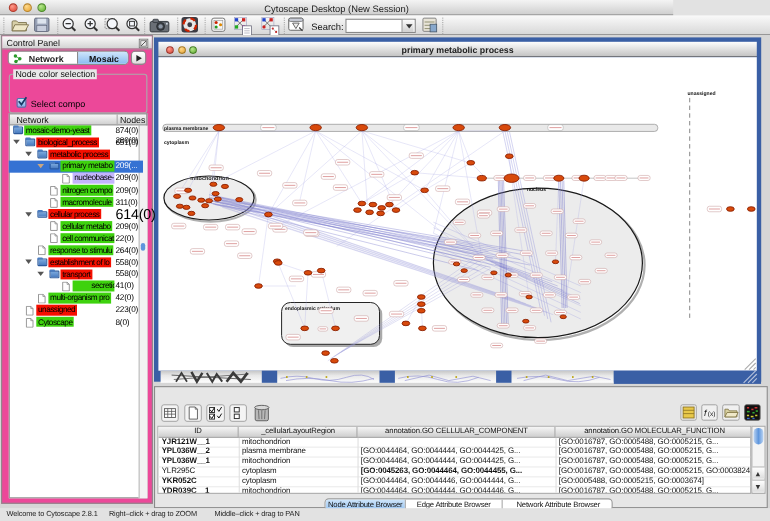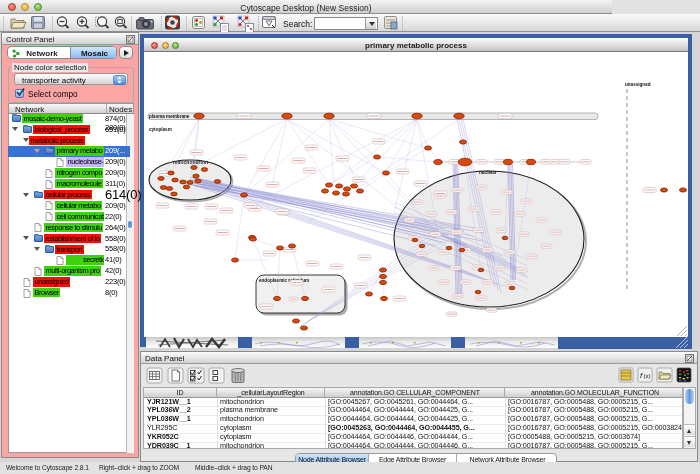--- a/index.html
+++ b/index.html
@@ -540,21 +540,21 @@
     <rect x="380" y="6" width="1.5" height="1.5" fill="#b8a000"></rect>
     <rect x="398" y="6" width="1.5" height="1.5" fill="#b8a000"></rect>
     <rect x="418" y="1" width="134" height="12" fill="#3a5fa5"></rect>
     <g stroke="#b8c4dd" stroke-width="1">
       <line x1="536" y1="12" x2="548" y2="0"></line>
       <line x1="540" y1="12" x2="548" y2="4"></line>
       <line x1="544" y1="12" x2="548" y2="8"></line>
     </g>
   </svg>
 
-<div class="abs" style="left:1px;top:32px;width:138px;height:426px;background:#fca5a5;border:1px solid #8a8a8a">
+<div class="abs" style="left:1px;top:32px;width:138px;height:426px;background:#ec4899;border:1px solid #8a8a8a">
   <div class="abs" style="left:0;top:0;width:136px;height:12px;background:linear-gradient(#fbfbfb,#d2d2d2);border-bottom:1px solid #999">
     <div class="abs" style="left:4px;top:2px;font-size:8px;color:#111">Control Panel</div>
     <svg width="9" height="9" style="position:absolute;right:3px;top:1.5px">
         <rect x="0.5" y="0.5" width="8" height="8" fill="#eee" stroke="#777"></rect>
         <rect x="2" y="2" width="5" height="5" fill="none" stroke="#777" stroke-width="0.8"></rect>
         <line x1="2" y1="7" x2="7" y2="2" stroke="#555" stroke-width="0.9"></line>
       </svg>
   </div>
 
   <div class="abs" style="left:5px;top:13px;width:110px;height:13px;background:#fff;border:1px solid #8a8a8a;border-radius:4px;overflow:hidden">
@@ -568,34 +568,20 @@
       </svg>
     <div class="abs" style="left:62px;top:0;width:48px;height:13px;background:linear-gradient(#cfe6fb,#7fb5ef);border-left:1px solid #8a8a8a;font-size:8px;font-weight:bold;color:#111;text-align:center;line-height:13px">Mosaic</div>
   </div>
   <div class="abs" style="left:117px;top:13px;width:14px;height:13px;background:linear-gradient(#fff,#ddd);border:1px solid #8a8a8a;border-radius:4px">
     <div class="abs" style="left:4px;top:3px;width:0;height:0;border-top:3.5px solid transparent;border-bottom:3.5px solid transparent;border-left:5px solid #222"></div>
   </div>
 
   <div class="abs" style="left:6px;top:34px;width:126px;height:36px;border:1px solid #aaa;border-radius:3px"></div>
   <div class="abs" style="left:10px;top:29.5px;background:#e8e8e8;padding:0 2px;font-size:8px;color:#111">Node color selection</div>
 
-  <div class="abs" style="left:12px;top:40px;width:114px;height:12px;background:linear-gradient(#fff,#d4d4d4);border:1px solid #999;border-radius:3px">
-    <div class="abs" style="left:7px;top:1.5px;font-size:7.8px;color:#000">transporter activity</div>
-    <svg width="13" height="10" style="position:absolute;right:1px;top:0.5px">
-        <rect x="0.5" y="0.5" width="12" height="9" rx="2" fill="url(#stepg)" stroke="#3a6ab0" stroke-width="0.7"></rect>
-        <defs>
-          <linearGradient id="stepg" x1="0" y1="0" x2="0" y2="1">
-            <stop offset="0" stop-color="#a6cdf5"></stop>
-            <stop offset="1" stop-color="#4a8ad8"></stop>
-          </linearGradient>
-        </defs>
-        <path d="M6.5 1.5 L9 4.2 L4 4.2 Z" fill="#fff"></path>
-        <path d="M6.5 8.5 L9 5.8 L4 5.8 Z" fill="#fff"></path>
-      </svg>
-  </div>
 
   <div class="abs" style="left:13px;top:56px;width:9px;height:9px;background:linear-gradient(#cfe4fa,#7fb0e8);border:1px solid #4a7ab0;border-radius:2px">
     <svg width="11" height="11" style="position:absolute;left:-1px;top:-3px">
         <path d="M2 5 L4.5 8 L9 1.5" fill="none" stroke="#1a3a66" stroke-width="1.6"></path>
       </svg>
   </div>
   <div class="abs" style="left:26px;top:56.5px;font-size:8.2px;color:#000">Select compo</div>
 
   <div class="abs" style="left:6px;top:70px;width:126px;height:350px;background:#fff;border:1px solid #999"></div>
   <div class="abs" style="left:124px;top:81px;width:8px;height:339px;background:#f2f2f2;border-left:1px solid #bbb"></div>
@@ -612,21 +598,21 @@
 <div style="position:absolute;left:22px;top:113.7px;max-width:82px;overflow:hidden;white-space:nowrap;background:#3ed20e;color:#000;font-size:7.5px;letter-spacing:-0.45px;line-height:9.4px;height:9.4px;padding:0 1.5px">mosaic-demo-yeast</div>
 <div style="position:absolute;left:105px;top:113.6px;font-size:7.5px;letter-spacing:-0.2px;line-height:10px;color:#000">874(0)</div>
 <div style="position:absolute;left:12px;top:127.3px;width:0;height:0;border-left:3px solid transparent;border-right:3px solid transparent;border-top:4px solid #555"></div>
 <div style="position:absolute;left:23px;top:126.1px;width:9px;height:6.5px;background:linear-gradient(#7aa8dd,#4a7cc0);border:0.5px solid #2c5a9c;border-radius:1px"></div>
 <div style="position:absolute;left:23px;top:125.1px;width:4.5px;height:2px;background:#4a7cc0;border-radius:1px 1px 0 0"></div>
 <div style="position:absolute;left:33px;top:124.6px;max-width:71px;overflow:hidden;white-space:nowrap;background:#f50f00;color:#000;font-size:7.5px;letter-spacing:-0.45px;line-height:9.4px;height:9.4px;padding:0 1.5px">biological_process</div>
 <div style="position:absolute;left:105px;top:124.5px;font-size:7.5px;letter-spacing:-0.2px;line-height:10px;color:#000">651(0)</div>
 <div style="position:absolute;left:23px;top:138.2px;width:0;height:0;border-left:3px solid transparent;border-right:3px solid transparent;border-top:4px solid #555"></div>
 <div style="position:absolute;left:34px;top:137.0px;width:9px;height:6.5px;background:linear-gradient(#7aa8dd,#4a7cc0);border:0.5px solid #2c5a9c;border-radius:1px"></div>
 <div style="position:absolute;left:34px;top:136.0px;width:4.5px;height:2px;background:#4a7cc0;border-radius:1px 1px 0 0"></div>
-<div style="position:absolute;left:29px;top:135.5px;max-width:60px;overflow:hidden;white-space:nowrap;background:#f50f00;color:#000;font-size:7.5px;letter-spacing:-0.45px;line-height:9.4px;height:9.4px;padding:0 1.5px">metabolic process</div>
+<div style="position:absolute;left:44px;top:135.5px;max-width:60px;overflow:hidden;white-space:nowrap;background:#f50f00;color:#000;font-size:7.5px;letter-spacing:-0.45px;line-height:9.4px;height:9.4px;padding:0 1.5px">metabolic process</div>
 <div style="position:absolute;left:105px;top:123px;font-size:7.5px;letter-spacing:-0.2px;line-height:10px;color:#000">280(0)</div>
 <div style="position:absolute;left:8px;top:145.7px;width:122px;height:10.9px;background:#3572d3"></div>
 <div style="position:absolute;left:34px;top:149.1px;width:0;height:0;border-left:3px solid transparent;border-right:3px solid transparent;border-top:4px solid #caa680"></div>
 <div style="position:absolute;left:45px;top:147.9px;width:9px;height:6.5px;background:linear-gradient(#7aa8dd,#4a7cc0);border:0.5px solid #2c5a9c;border-radius:1px"></div>
 <div style="position:absolute;left:45px;top:146.9px;width:4.5px;height:2px;background:#4a7cc0;border-radius:1px 1px 0 0"></div>
 <div style="position:absolute;left:55px;top:146.4px;max-width:49px;overflow:hidden;white-space:nowrap;background:#3ed20e;color:#000;font-size:7.5px;letter-spacing:-0.45px;line-height:9.4px;height:9.4px;padding:0 1.5px">primary metabo</div>
 <div style="position:absolute;left:105px;top:146.3px;font-size:7.5px;letter-spacing:-0.2px;line-height:10px;color:#fff">209(...</div>
 <svg width="8" height="9" style="position:absolute;left:56px;top:157.8px">
     <path d="M1 0.5 L5 0.5 L7 2.5 L7 8.5 L1 8.5 Z" fill="#fff" stroke="#8a8a8a" stroke-width="0.8"></path>
     <path d="M5 0.5 L5 2.5 L7 2.5" fill="none" stroke="#8a8a8a" stroke-width="0.7"></path>
@@ -693,32 +679,24 @@
 <svg width="8" height="9" style="position:absolute;left:23px;top:277.7px">
     <path d="M1 0.5 L5 0.5 L7 2.5 L7 8.5 L1 8.5 Z" fill="#fff" stroke="#8a8a8a" stroke-width="0.8"></path>
     <path d="M5 0.5 L5 2.5 L7 2.5" fill="none" stroke="#8a8a8a" stroke-width="0.7"></path>
   </svg>
 <div style="position:absolute;left:33px;top:277.2px;max-width:71px;overflow:hidden;white-space:nowrap;background:#f50f00;color:#000;font-size:7.5px;letter-spacing:-0.45px;line-height:9.4px;height:9.4px;padding:0 1.5px">unassigned</div>
 <div style="position:absolute;left:105px;top:277.1px;font-size:7.5px;letter-spacing:-0.2px;line-height:10px;color:#000">223(0)</div>
 <svg width="8" height="9" style="position:absolute;left:23px;top:288.6px">
     <path d="M1 0.5 L5 0.5 L7 2.5 L7 8.5 L1 8.5 Z" fill="#fff" stroke="#8a8a8a" stroke-width="0.8"></path>
     <path d="M5 0.5 L5 2.5 L7 2.5" fill="none" stroke="#8a8a8a" stroke-width="0.7"></path>
   </svg>
-<div style="position:absolute;left:33px;top:288.1px;max-width:71px;overflow:hidden;white-space:nowrap;background:#3ed20e;color:#000;font-size:7.5px;letter-spacing:-0.45px;line-height:9.4px;height:9.4px;padding:0 1.5px">Browser</div>
+<div style="position:absolute;left:33px;top:288.1px;max-width:71px;overflow:hidden;white-space:nowrap;background:#3ed20e;color:#000;font-size:7.5px;letter-spacing:-0.45px;line-height:9.4px;height:9.4px;padding:0 1.5px">Cytoscape</div>
 <div style="position:absolute;left:105px;top:288.0px;font-size:7.5px;letter-spacing:-0.2px;line-height:10px;color:#000">8(0)</div>
 
 <div class="abs" style="left:140px;top:351px;width:558px;height:111px;background:#e6e6e6;border:1px solid #8a8a8a">
-  <div class="abs" style="left:0;top:0;width:556px;height:12px;background:linear-gradient(#fbfbfb,#d2d2d2);border-bottom:1px solid #999">
-    <div class="abs" style="left:4px;top:2px;font-size:8px;color:#111">Data Panel</div>
-    <svg width="9" height="9" style="position:absolute;right:3px;top:1.5px">
-        <rect x="0.5" y="0.5" width="8" height="8" fill="#eee" stroke="#777"></rect>
-        <rect x="2" y="2" width="5" height="5" fill="none" stroke="#777" stroke-width="0.8"></rect>
-        <line x1="2" y1="7" x2="7" y2="2" stroke="#555" stroke-width="0.9"></line>
-      </svg>
-  </div>
 
   <svg width="556" height="24" viewBox="0 0 556 24" style="position:absolute;left:0;top:13px">
     <g transform="translate(6,3)">
       <rect x="0" y="0" width="15" height="15" rx="2" fill="#f4f4f4" stroke="#999" stroke-width="0.8"></rect>
       <rect x="2.5" y="3.5" width="10" height="8" fill="#fff" stroke="#555" stroke-width="0.8"></rect>
       <line x1="2.5" y1="6" x2="12.5" y2="6" stroke="#555" stroke-width="0.7"></line>
         <line x1="2.5" y1="8.5" x2="12.5" y2="8.5" stroke="#555" stroke-width="0.7"></line>
       <line x1="5.5" y1="3.5" x2="5.5" y2="11.5" stroke="#555" stroke-width="0.7"></line>
         <line x1="9" y1="3.5" x2="9" y2="11.5" stroke="#555" stroke-width="0.7"></line>
     </g>
@@ -791,21 +769,20 @@
 
   <div class="abs" style="left:2px;top:35px;width:540px;height:62px;background:#fff;border:1px solid #aaa;overflow:hidden;color:#111">
     <div class="abs" style="left:0;top:0;width:540px;height:9.5px;background:linear-gradient(#f6f6f6,#cfcfcf);border-bottom:1px solid #999;font-size:7px;line-height:9px;text-align:center;letter-spacing:-0.1px">
       <div class="abs" style="left:0;top:0;width:73px;height:9.5px;border-right:1px solid #aaa">ID</div>
       <div class="abs" style="left:74px;top:0;width:107px;height:9.5px;border-right:1px solid #aaa">_cellularLayoutRegion</div>
       <div class="abs" style="left:182px;top:0;width:179px;height:9.5px;border-right:1px solid #aaa">annotation.GO CELLULAR_COMPONENT</div>
       <div class="abs" style="left:362px;top:0;width:178px;height:9.5px">annotation.GO MOLECULAR_FUNCTION</div>
     </div>
     <div style="position:absolute;left:3px;top:9.50px;width:69px;height:8.8px;overflow:hidden;white-space:nowrap;font-size:7.2px;line-height:8.8px;font-weight:bold;letter-spacing:-0.1px">YJR121W__1</div>
       <div style="position:absolute;left:76px;top:9.50px;width:104px;height:8.8px;overflow:hidden;white-space:nowrap;font-size:7.2px;line-height:8.8px;font-weight:normal;letter-spacing:-0.1px">mitochondrion</div>
-      <div style="position:absolute;left:184px;top:9.50px;width:176px;height:8.8px;overflow:hidden;white-space:nowrap;font-size:7.2px;line-height:8.8px;font-weight:normal;letter-spacing:-0.1px">[GO:0045267, GO:0045261, GO:0044464, G...</div>
       <div style="position:absolute;left:364px;top:9.50px;width:175px;height:8.8px;overflow:hidden;white-space:nowrap;font-size:7.2px;line-height:8.8px;font-weight:normal;letter-spacing:-0.1px">[GO:0016787, GO:0005488, GO:0005215, G...</div>
       <div style="position:absolute;left:0;top:18.30px;width:540px;height:1px;background:#ececec"></div>
       <div style="position:absolute;left:3px;top:18.33px;width:69px;height:8.8px;overflow:hidden;white-space:nowrap;font-size:7.2px;line-height:8.8px;font-weight:bold;letter-spacing:-0.1px">YPL036W__2</div>
       <div style="position:absolute;left:76px;top:18.33px;width:104px;height:8.8px;overflow:hidden;white-space:nowrap;font-size:7.2px;line-height:8.8px;font-weight:normal;letter-spacing:-0.1px">plasma membrane</div>
       <div style="position:absolute;left:184px;top:18.33px;width:176px;height:8.8px;overflow:hidden;white-space:nowrap;font-size:7.2px;line-height:8.8px;font-weight:normal;letter-spacing:-0.1px">[GO:0044464, GO:0044444, GO:0044425, G...</div>
       <div style="position:absolute;left:364px;top:18.33px;width:175px;height:8.8px;overflow:hidden;white-space:nowrap;font-size:7.2px;line-height:8.8px;font-weight:normal;letter-spacing:-0.1px">[GO:0016787, GO:0005488, GO:0005215, G...</div>
       <div style="position:absolute;left:0;top:27.13px;width:540px;height:1px;background:#ececec"></div>
       <div style="position:absolute;left:3px;top:27.16px;width:69px;height:8.8px;overflow:hidden;white-space:nowrap;font-size:7.2px;line-height:8.8px;font-weight:bold;letter-spacing:-0.1px">YPL036W__1</div>
       <div style="position:absolute;left:76px;top:27.16px;width:104px;height:8.8px;overflow:hidden;white-space:nowrap;font-size:7.2px;line-height:8.8px;font-weight:normal;letter-spacing:-0.1px">mitochondrion</div>
       <div style="position:absolute;left:184px;top:27.16px;width:176px;height:8.8px;overflow:hidden;white-space:nowrap;font-size:7.2px;line-height:8.8px;font-weight:normal;letter-spacing:-0.1px">[GO:0044464, GO:0044444, GO:0044425, G...</div>

